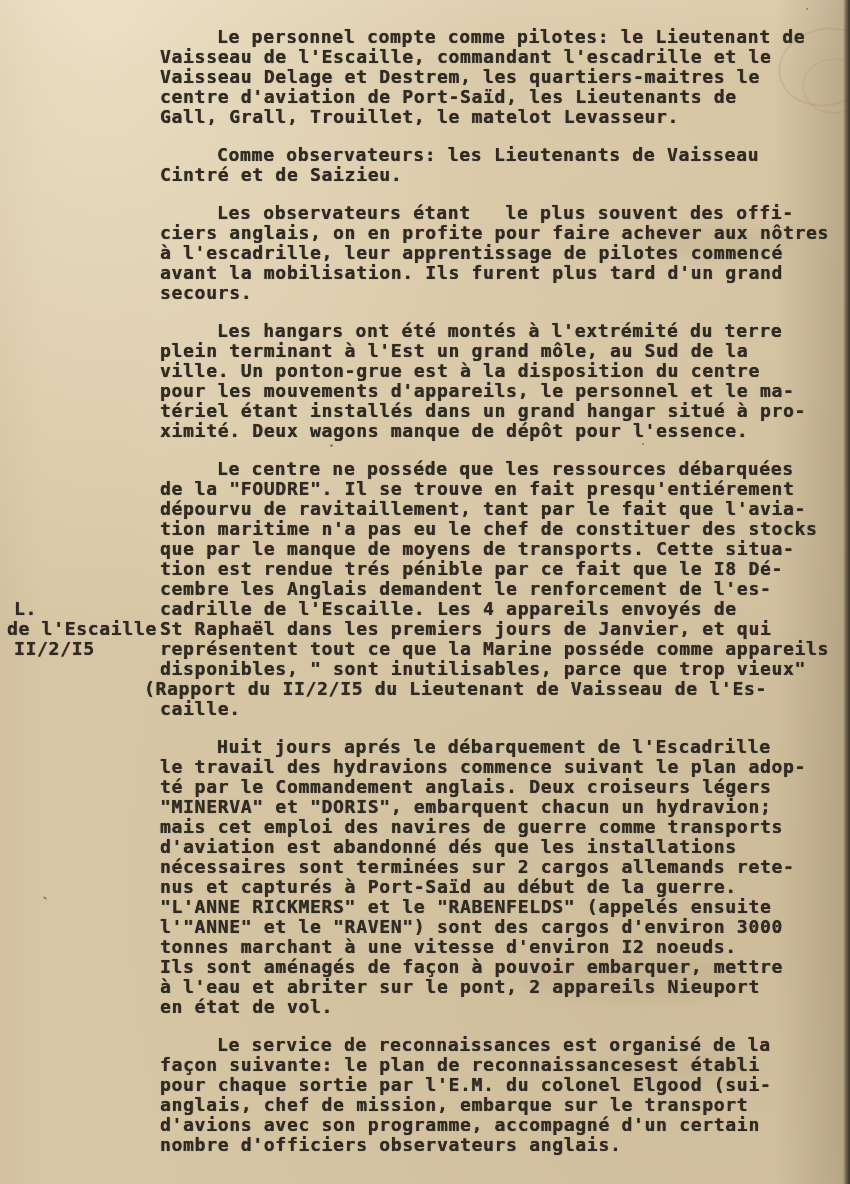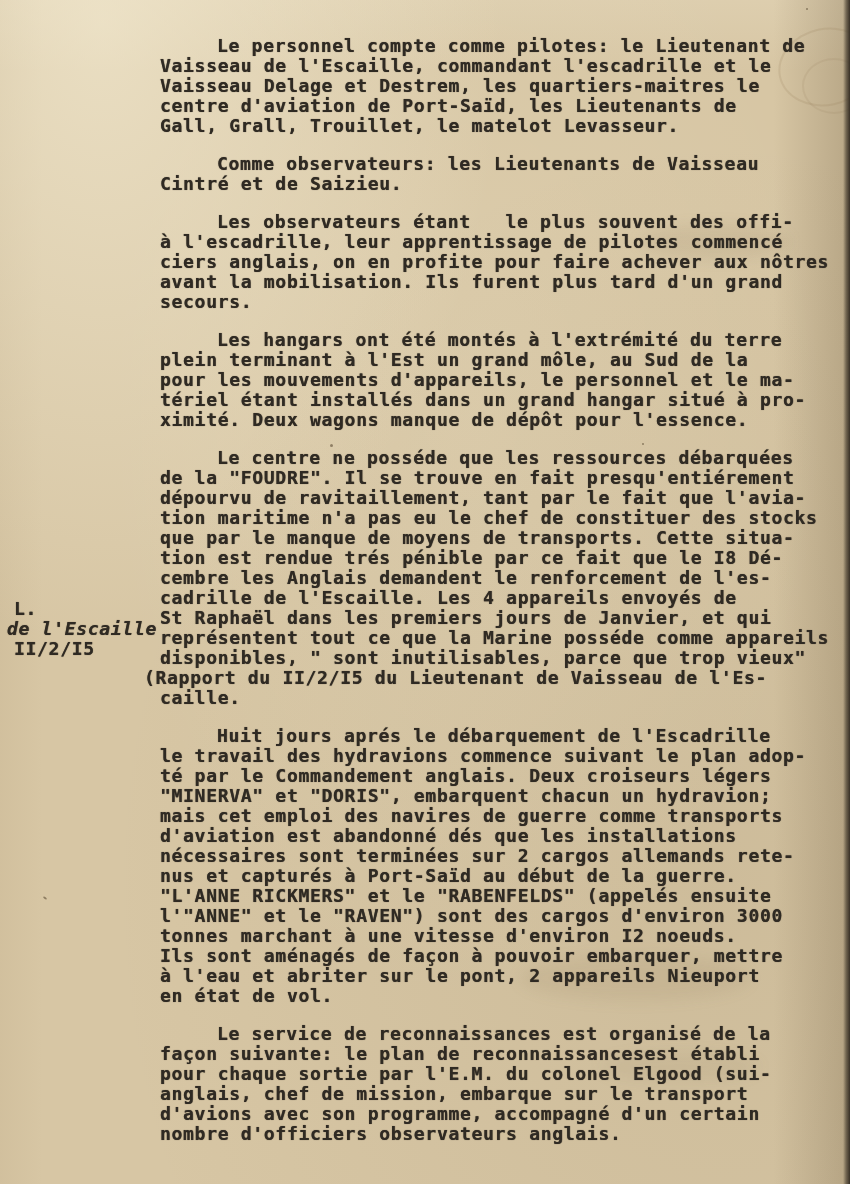--- a/index.html
+++ b/index.html
@@ -14,21 +14,21 @@
       radial-gradient(ellipse at 85% 75%, rgba(120,100,68,0.10), rgba(120,100,68,0) 60%),
       linear-gradient(to right, rgba(160,138,100,0.10), rgba(0,0,0,0) 5%, rgba(0,0,0,0) 91%, rgba(104,86,58,0.28)),
       linear-gradient(to bottom, rgba(240,230,205,0.25), rgba(0,0,0,0) 6%),
       #d7c6a4;
     font-family: "DejaVu Sans Mono", "Liberation Mono", monospace;
   }
   .doc {
     position: relative;
     width: 834px;
     height: 1184px;
-    padding: 36px 0 0 160px;
+    padding: 27px 0 0 160px;
     box-sizing: border-box;
     font-size: 18px;
     font-weight: bold;
     line-height: 20px;
     letter-spacing: 0.7px;
     color: #2f2a23;
     text-shadow: 0 0 0.9px rgba(52,45,36,0.75), 0.4px 0.4px 0.4px rgba(52,45,36,0.35);
   }
   .para { margin: 0 0 18px 0; }
   .line { white-space: pre; height: 20px; }
@@ -94,28 +94,29 @@
       <div class="line">Vaisseau Delage et Destrem, les quartiers-maitres le</div>
       <div class="line">centre d'aviation de Port-Saïd, les Lieutenants de</div>
       <div class="line">Gall, Grall, Trouillet, le matelot Levasseur.</div>
     </div>
     <div class="para">
       <div class="line indent">Comme observateurs: les Lieutenants de Vaisseau</div>
       <div class="line">Cintré et de Saizieu.</div>
     </div>
     <div class="para">
       <div class="line indent">Les observateurs étant   le plus souvent des offi-</div>
+      <div class="line">ciers anglais, on en profite pour faire achever aux nôtres</div>
       <div class="line">à l'escadrille, leur apprentissage de pilotes commencé</div>
-      <div class="line">ciers anglais, on en profite pour faire achever aux nôtres</div>
       <div class="line">avant la mobilisation. Ils furent plus tard d'un grand</div>
       <div class="line">secours.</div>
     </div>
     <div class="para">
       <div class="line indent">Les hangars ont été montés à l'extrémité du terre</div>
       <div class="line">plein terminant à l'Est un grand môle, au Sud de la</div>
+      <div class="line">ville. Un ponton-grue est à la disposition du centre</div>
       <div class="line">pour les mouvements d'appareils, le personnel et le ma-</div>
       <div class="line">tériel étant installés dans un grand hangar situé à pro-</div>
       <div class="line">ximité. Deux wagons manque de dépôt pour l'essence.</div>
     </div>
     <div class="para">
       <div class="line indent">Le centre ne posséde que les ressources débarquées</div>
       <div class="line">de la "FOUDRE". Il se trouve en fait presqu'entiérement</div>
       <div class="line">dépourvu de ravitaillement, tant par le fait que l'avia-</div>
       <div class="line">tion maritime n'a pas eu le chef de constituer des stocks</div>
       <div class="line">que par le manque de moyens de transports. Cette situa-</div>
@@ -146,17 +147,17 @@
     </div>
     <div class="para">
       <div class="line indent">Le service de reconnaissances est organisé de la</div>
       <div class="line">façon suivante: le plan de reconnaissancesest établi</div>
       <div class="line">pour chaque sortie par l'E.M. du colonel Elgood (sui-</div>
       <div class="line">anglais, chef de mission, embarque sur le transport</div>
       <div class="line">d'avions avec son programme, accompagné d'un certain</div>
       <div class="line">nombre d'officiers observateurs anglais.</div>
     </div>
     <div class="margin-note note-0" style="top: 599px;">L.</div>
-    <div class="margin-note note-1" style="top: 619px; font-style: italic;">de l'Escaille</div>
+    <div class="margin-note note-1" style="top: 619px;">de l'Escaille</div>
     <div class="margin-note note-2" style="top: 639px; text-align: center;">II/2/I5</div>
   </div>
 
 <div class="edge-right"></div>
 
 </body></html>

